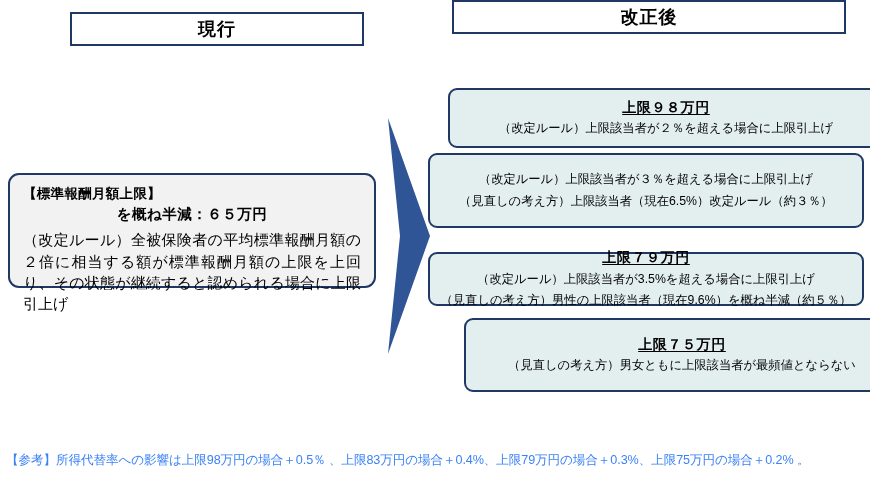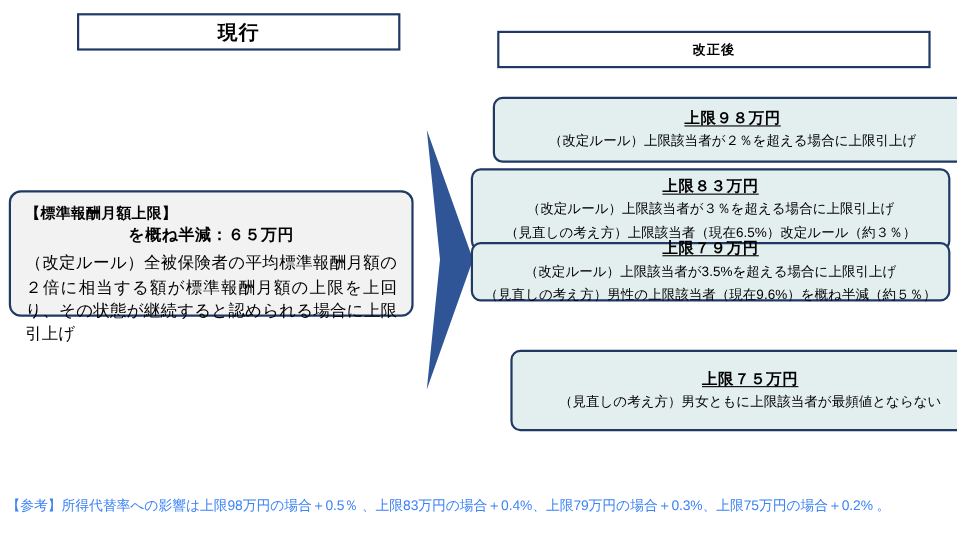--- a/index.html
+++ b/index.html
@@ -30,24 +30,24 @@
   }
   #header-current {
     left: 70px;
     top: 12px;
     width: 294px;
     height: 34px;
     font-size: 18px;
   }
   #header-revised {
     left: 452px;
-    top: 28px;
+    top: 0;
     width: 394px;
     height: 34px;
-    font-size: 12px;
+    font-size: 18px;
   }
 
   
   #current-panel {
     position: absolute;
     left: 8px;
     top: 173px;
     width: 368px;
     height: 115px;
     box-sizing: border-box;
@@ -111,21 +111,21 @@
     line-height: 1.55;
   }
   .revised-box .rb-line {
     text-align: center;
     font-size: 12.3px;
     line-height: 1.72;
     white-space: nowrap;
   }
   #revised-box-0 { top: 88px;  height: 60px; margin-left: 20px; }
   #revised-box-1 { top: 153px; height: 75px; }
-  #revised-box-2 { top: 220px; height: 54px; }
+  #revised-box-2 { top: 252px; height: 54px; }
   #revised-box-3 { top: 318px; height: 74px; margin-left: 36px; }
 
   
   #footnote {
     position: absolute;
     left: 6px;
     top: 452px;
     width: 860px;
     color: #3b82f6;
     font-size: 12.6px;
@@ -156,21 +156,20 @@
     <polygon points="2,2 44,120 2,238 14,120" fill="#2F5597"></polygon>
   </svg>
 </div>
 
 <div id="revised-box-0" class="revised-box">
   <div class="rb-title">上限９８万円</div>
   <div class="rb-line">（改定ルール）上限該当者が２％を超える場合に上限引上げ</div>
 </div>
 
 <div id="revised-box-1" class="revised-box">
-  <div class="rb-title">上限８３万円</div>
   <div class="rb-line">（改定ルール）上限該当者が３％を超える場合に上限引上げ</div>
   <div class="rb-line">（見直しの考え方）上限該当者（現在6.5%）改定ルール（約３％）</div>
 </div>
 
 <div id="revised-box-2" class="revised-box">
   <div class="rb-title">上限７９万円</div>
   <div class="rb-line">（改定ルール）上限該当者が3.5%を超える場合に上限引上げ</div>
   <div class="rb-line">（見直しの考え方）男性の上限該当者（現在9.6%）を概ね半減（約５％）</div>
 </div>
 

